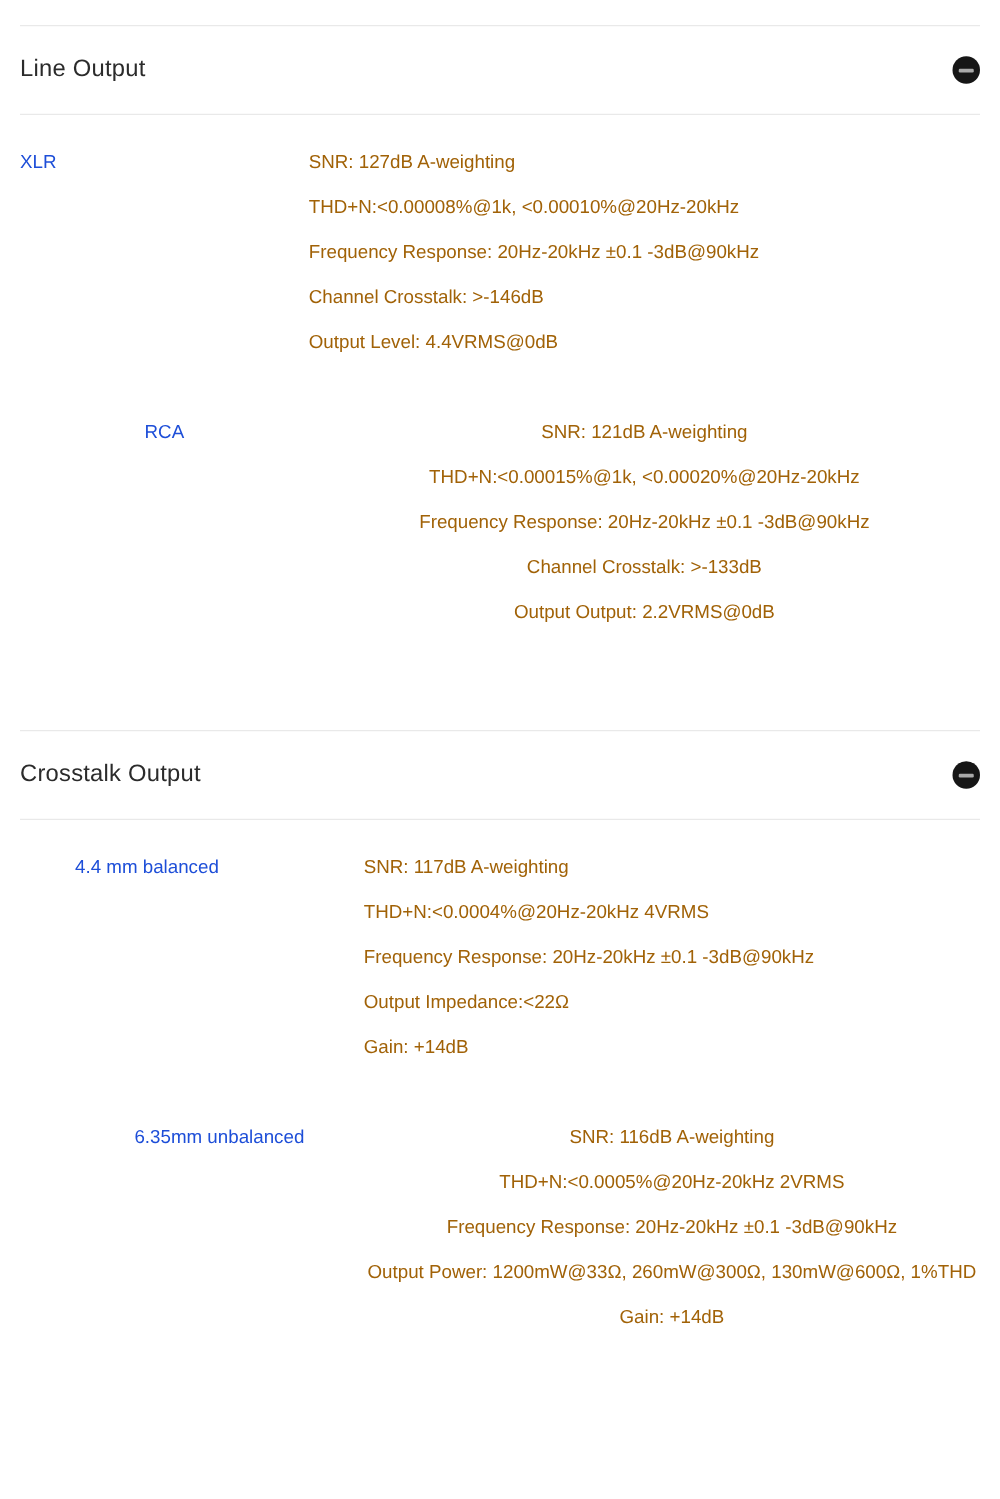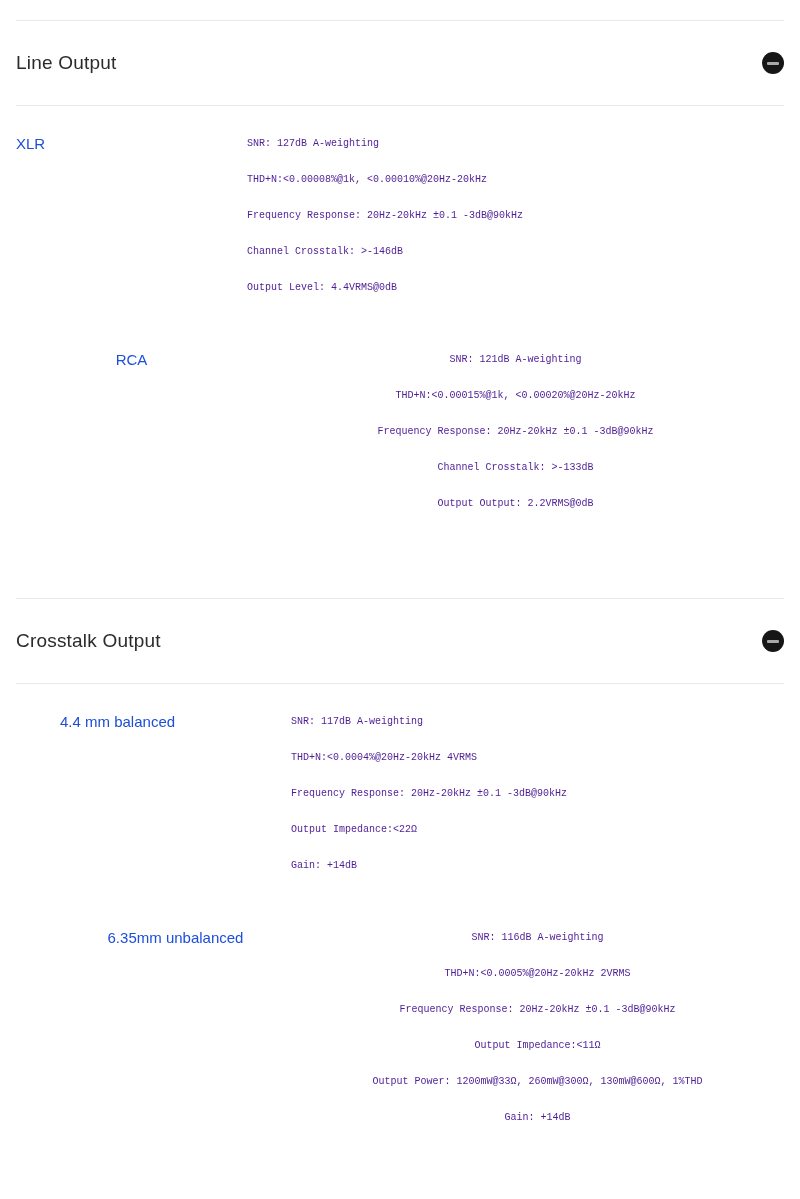--- a/index.html
+++ b/index.html
@@ -11,21 +11,21 @@
     background: #ffffff;
     font-family: "Liberation Sans", sans-serif;
   }
   .page { padding: 20px 16px 0 16px; }
 
   .section { display: block; }
   .sec-header {
     display: flex;
     align-items: center;
     justify-content: space-between;
-    height: 86px;
+    height: 72px;
     border-top: 1px solid #e9e9e9;
     border-bottom: 1px solid #e9e9e9;
     cursor: pointer;
   }
   .sec-title {
     margin: 0;
     font-size: 19px;
     font-weight: 400;
     color: #2b2b2b;
     letter-spacing: 0.2px;
@@ -62,25 +62,24 @@
   }
   .group:last-child { margin-bottom: 0; text-align: center; }
   .group-label {
     font-size: 15px;
     line-height: 36px;
     color: #1d4ed8;
     align-self: start;
   }
   .spec-list { min-width: 0; }
   .spec-line {
-    font-size: 10px;
+    font-size: 15px;
     line-height: 36px;
-    color: #4c1d95;
+    color: #a16207;
     white-space: nowrap;
-    font-family: Liberation Mono, monospace;
   }
 </style>
 </head>
 <body>
 
 <div class="page">
   <section class="section">
     <div class="sec-header">
       <h2 class="sec-title">Line Output</h2>
       <button class="toggle-btn">
@@ -146,21 +145,20 @@
 
   <div class="group">
     <div class="group-label">6.35mm unbalanced</div>
     <div class="spec-list">
   <div class="spec-line">SNR: 116dB A-weighting</div>
 
   <div class="spec-line">THD+N:&lt;0.0005%@20Hz-20kHz 2VRMS</div>
 
   <div class="spec-line">Frequency Response: 20Hz-20kHz ±0.1 -3dB@90kHz</div>
 
-  <div class="spec-line">Output Impedance:&lt;11Ω</div>
 
   <div class="spec-line">Output Power: 1200mW@33Ω, 260mW@300Ω, 130mW@600Ω, 1%THD</div>
 
   <div class="spec-line">Gain: +14dB</div>
 </div>
   </div>
 </div>
   </section>
 </div>
 

